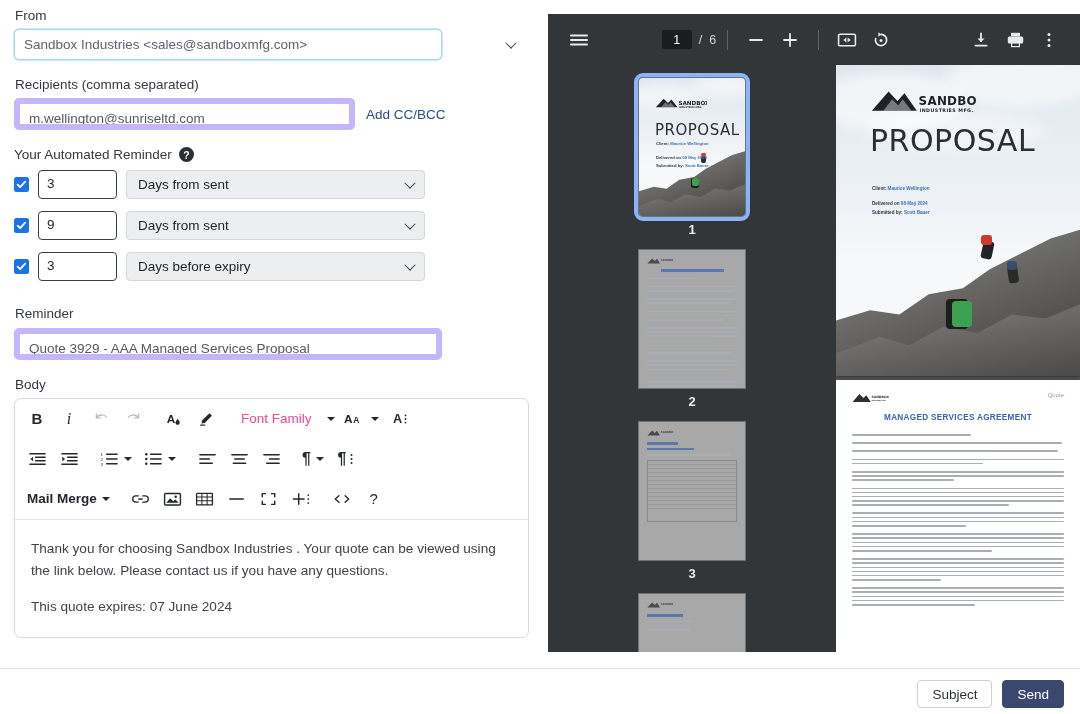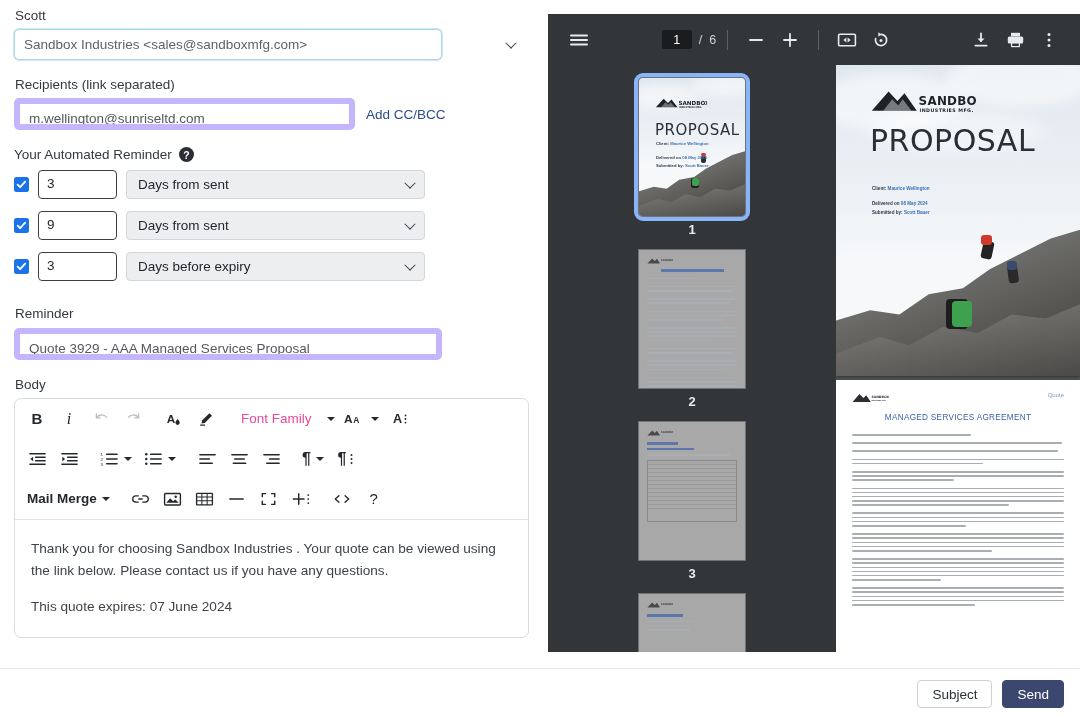--- a/index.html
+++ b/index.html
@@ -178,46 +178,46 @@
   .logo-wrap { position:absolute; display:flex; flex-direction:column; align-items:flex-start; }
   .mtn-logo { display:block; }
   .cov-title {
     font-family: "DejaVu Sans", sans-serif; font-weight: normal;
     letter-spacing: 0.5px; color:#2a2f36;
   }
   .cov-meta { color:#3c6fb5; font-size: 4.2px; line-height: 1.9; font-weight:bold; }
   .cov-meta .k { color:#2e3a47; }
 
   
-  .doc-head { color:#3b62a8; font-weight:normal; }
+  .doc-head { color:#3b62a8; font-weight:bold; }
   .lines .ln { background:#a9aeb4; height: 1.6px; margin-bottom: 2.6px; border-radius: 1px; }
   .lines .gapl { height: 4px; }
   .tiny-quote { color:#7e96bd; }
   .tblock { padding: 7px 8px; }
   .ttitle { background:#5b77ab; height:2.6px; width:60%; margin: 4px auto 6px auto; }
   .ttable { border:1px solid #8a8a8a; height: 62px; margin-top:4px; }
   .ttable .tr { height: 4px; border-bottom:1px solid #9a9a9a; }
   svg { display:block; }
 </style>
 </head>
 <body>
 
 <div class="app">
 
   <div class="form-panel">
 
-    <div class="field-label">Scott</div>
+    <div class="field-label">From</div>
     <div class="select-wrap">
       <div class="sel">Sandbox Industries &lt;sales@sandboxmfg.com&gt;</div>
       <span class="chev"></span>
     </div>
 
     <div class="gap-lg"></div>
 
-    <div class="field-label">Recipients (link separated)</div>
+    <div class="field-label">Recipients (comma separated)</div>
     <div class="recip-row">
       <div class="txt-input recip-input">m.wellington@sunriseltd.com</div>
       <span class="link">Add CC/BCC</span>
     </div>
 
     <div class="gap-lg"></div>
 
     <div class="reminder-head">
       <span class="lbl">Your Automated Reminder</span>
       <span class="help-badge">?</span>

